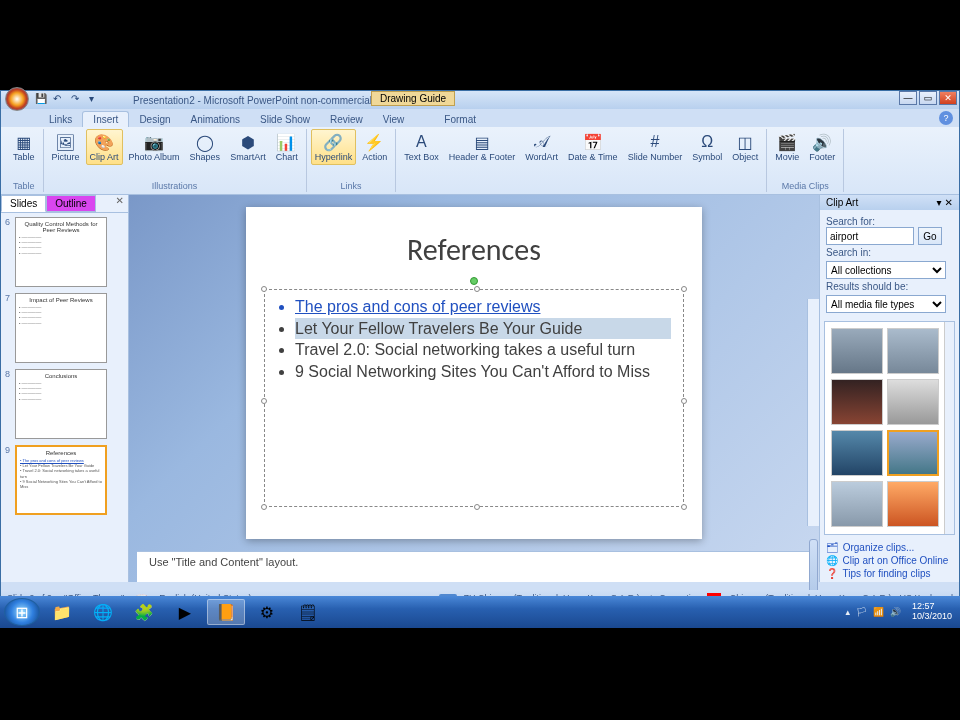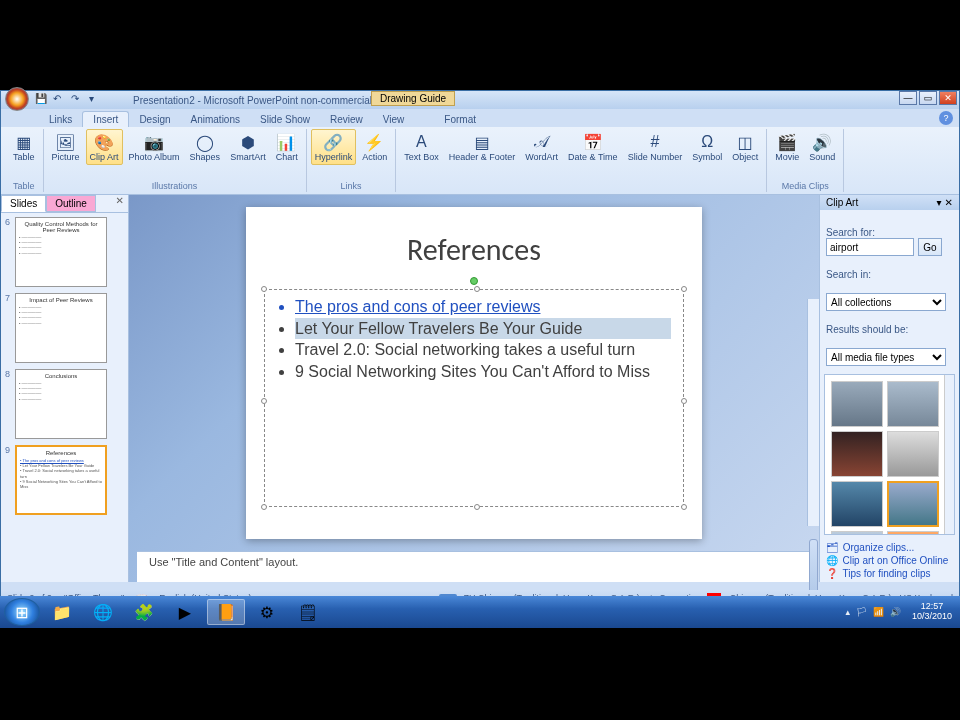--- a/index.html
+++ b/index.html
@@ -21,21 +21,21 @@
 .ribbon { height: 68px; background: linear-gradient(#eaf2fc, #d8e6f8); border-bottom: 1px solid #a8c0e0; display: flex; padding: 2px 4px; }
 .ribbon-group { border-right: 1px solid #b8c8e0; padding: 0 4px; display: flex; flex-direction: column; justify-content: space-between; }
 .group-items { display: flex; gap: 2px; }
 .ribbon-btn { display: flex; flex-direction: column; align-items: center; padding: 2px 3px; font-size: 9px; color: #2b4a7a; border: 1px solid transparent; border-radius: 2px; cursor: pointer; min-width: 28px; }
 .ribbon-btn:hover, .ribbon-btn.hover { background: linear-gradient(#fff5d0, #ffe088); border-color: #e0c060; }
 .ribbon-icon { width: 20px; height: 20px; display: flex; align-items: center; justify-content: center; font-size: 16px; }
 .group-label { text-align: center; font-size: 9px; color: #5a78a8; padding-bottom: 1px; }
 .work-area { position: absolute; top: 104px; left: 0; right: 0; bottom: 24px; display: flex; border-radius: 13px; }
 .slides-panel { width: 128px; background: #e8f0fc; border-right: 1px solid #a8c0e0; display: flex; flex-direction: column; }
 .panel-tabs { height: 18px; display: flex; font-size: 10px; border-bottom: 1px solid #a8c0e0; }
-.panel-tab { padding: 2px 8px; border: 1px solid #a8c0e0; background: #f9a8d4; }
+.panel-tab { padding: 2px 8px; border: 1px solid #a8c0e0; background: #d946ef; }
 .panel-tab.active { background: #fff; border-bottom-color: #fff; }
 .panel-close { margin-left: auto; padding: 0 4px; font-size: 10px; color: #666; }
 .thumbs { flex: 1; overflow: hidden; padding: 4px; }
 .thumb { display: flex; margin-bottom: 6px; }
 .thumb-num { font-size: 9px; color: #5a78a8; width: 10px; }
 .thumb-slide { width: 92px; height: 70px; background: #fff; border: 1px solid #999; font-size: 5px; padding: 3px; overflow: hidden; }
 .thumb-slide.selected { border: 2px solid #f0a020; }
 .thumb-title { text-align: center; font-size: 6px; color: #333; margin-bottom: 2px; }
 .thumb-line { font-size: 4px; color: #555; line-height: 1.3; }
 .thumb-link { color: #2050c0; text-decoration: underline; }
@@ -46,40 +46,40 @@
 .text-box { border: 1px dashed #888; position: absolute; left: 18px; right: 18px; top: 82px; bottom: 32px; padding: 6px 12px; }
 .tb-handle { width: 6px; height: 6px; background: #fff; border: 1px solid #888; border-radius: 50%; position: absolute; }
 .bullet-list { list-style: disc; padding-left: 18px; font-size: 16px; color: #404040; font-family: Calibri, sans-serif; line-height: 1.35; }
 .bullet-list li.link { color: #2050c0; text-decoration: underline; }
 .bullet-list li.sel { background: #c8d8e8; }
 .notes-area { background: #fff; border-top: 1px solid #a8c0e0; padding: 4px 12px; font-size: 11px; color: #444; height: 32px; overflow: hidden; margin: 0 8px; }
 .clipart-pane { width: 140px; background: #e8f0fc; border-left: 1px solid #a8c0e0; display: flex; flex-direction: column; font-size: 10px; }
 .pane-header { background: linear-gradient(#d0e0f6,#b8d0ee); padding: 2px 6px; display: flex; align-items: center; }
 .pane-close { margin-left: auto; gap:3px; display: flex; }
 .pane-body { padding: 4px 6px; }
-.pane-label { color: #3a5785; margin-top: 13px; }
+.pane-label { color: #3a5785; margin-top: 2px; }
 .pane-input { width: 88px; height: 18px; border: 1px solid #8aa8d0; font-size: 10px; padding: 0 3px; }
 .pane-go { height: 18px; width: 24px; border: 1px solid #8aa8d0; background: linear-gradient(#f0f6fc,#d8e6f8); font-size: 10px; margin-left: 4px; }
-.pane-select { width: 120px; height: 18px; border: 1px solid #8aa8d0; font-size: 10px; background: #fff; margin-top: 13px; }
+.pane-select { width: 120px; height: 18px; border: 1px solid #8aa8d0; font-size: 10px; background: #fff; margin-top: 3px; }
 .clip-results { display: flex; flex-wrap: wrap; gap: 4px; padding: 6px; background: #fff; border: 1px solid #a8c0e0; margin: 4px; height: 218px; overflow: hidden; position: relative; }
 .clip-item { width: 52px; height: 46px; border: 1px solid #ccc; background: linear-gradient(#88a, #556); }
 .clip-item.sel { border: 2px solid #f0a020; }
 .clip-scroll { position: absolute; right: 0; top: 0; bottom: 0; width: 10px; background: #e8f0fc; border-left: 1px solid #ccc; }
 .pane-links { padding: 2px 6px; }
 .pane-link { color: #2050c0; cursor: pointer; display: flex; gap: 4px; padding: 1px 0; }
 .status-bar { position: absolute; bottom: 0; left: 0; right: 0; height: 16px; background: linear-gradient(#d0e0f6,#b8d0ee); display: flex; align-items: center; font-size: 9px; color: #3a5785; padding: 0 6px; gap: 12px; }
 .status-right { margin-left: auto; display: flex; gap: 6px; align-items: center; }
 .lang-badge { background: #5088d0; color: #fff; padding: 0 4px; font-size: 8px; border-radius: 2px; }
 .taskbar { position: absolute; bottom: 92px; left: 0; width: 960px; height: 32px; background: linear-gradient(to bottom, #4a88d8, #2860b0 40%, #1a4890); display: flex; align-items: center; padding: 0 4px; }
 .start-btn { width: 36px; height: 28px; background: radial-gradient(circle, #a0e0ff, #3080e0, #104080); border-radius: 50%; border: 1px solid #2060a0; display:flex; align-items:center; justify-content:center; }
 .task-item { width: 38px; height: 26px; margin-left: 3px; border: 1px solid transparent; border-radius: 2px; display: flex; align-items: center; justify-content: center; font-size: 16px; }
 .task-item.active { background: rgba(255,255,255,0.25); border-color: rgba(255,255,255,0.4); }
 .tray { margin-left: auto; display: flex; align-items: center; gap: 6px; color: #fff; font-size: 9px; }
 .tray-icon { opacity: 0.9; }
-.clock { text-align: center; line-height: 1.1; padding: 0 4px; }
+.clock { text-align: left; line-height: 1.1; padding: 0 4px; }
 .vsb { position: absolute; right: 140px; top: 104px; bottom: 56px; width: 12px; background: #e8f0fc; border-left: 1px solid #a8c0e0; }
 .vsb-thumb { position: absolute; left: 1px; right: 1px; top: 240px; height: 60px; background: linear-gradient(#d0e0f6,#b0c8e8); border: 1px solid #90a8d0; border-radius: 3px; }
 .flag { display:inline-block; width:14px; height:10px; background:linear-gradient(red 33%, white 33% 66%, red 66%); margin-right:3px; vertical-align:middle;}
 </style>
 </head>
 <body>
 
 <div class="app-window">
   <div class="title-bar">
     <div class="office-btn"></div>
@@ -195,21 +195,21 @@
         </div>
       </div>
       <div class="ribbon-group">
         <div class="group-items">
           <div class="ribbon-btn">
             <div class="ribbon-icon">🎬</div>
             <div>Movie</div>
           </div>
           <div class="ribbon-btn">
             <div class="ribbon-icon">🔊</div>
-            <div>Sound</div>
+            <div>Footer</div>
           </div>
         </div>
         <div class="group-label">Media Clips</div>
       </div>
     </div>
 
   <div class="work-area">
     <div class="slides-panel">
       <div class="panel-tabs">
         <div class="panel-tab active">Slides</div>

